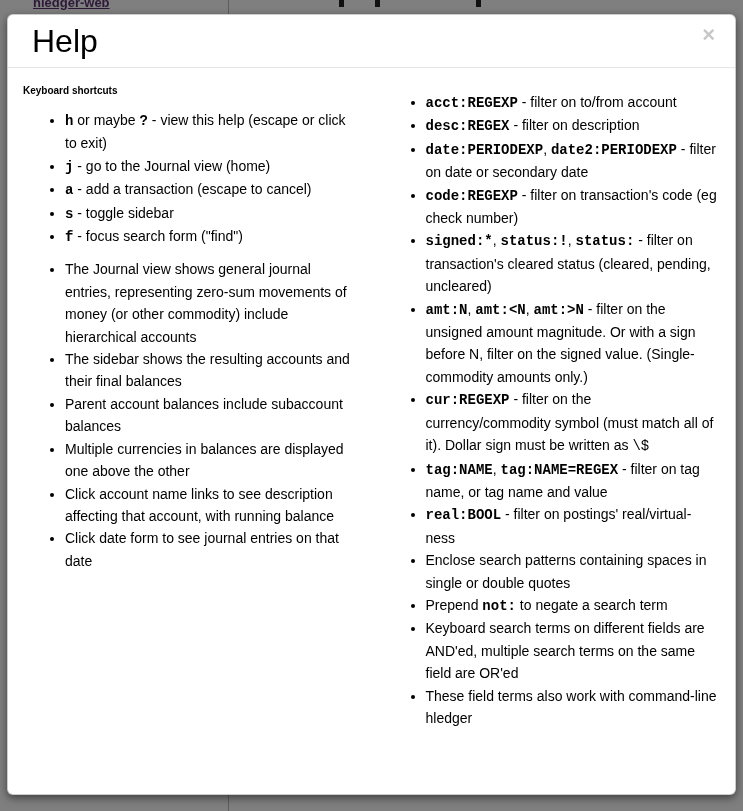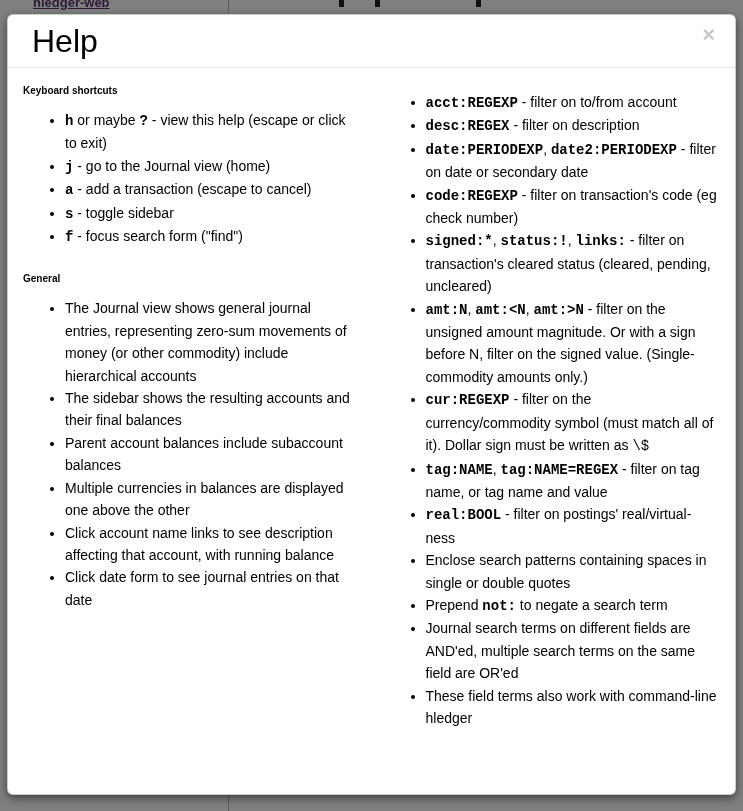--- a/index.html
+++ b/index.html
@@ -94,41 +94,40 @@
   <div class="modal-body">
     <div class="help-col">
         <h4 class="section-heading">Keyboard shortcuts</h4>
         <ul class="help-list">
           <li><code class="b">h</code> or maybe <code class="b">?</code> - view this help (escape or click to exit)</li>
           <li><code class="b">j</code> - go to the Journal view (home)</li>
           <li><code class="b">a</code> - add a transaction (escape to cancel)</li>
           <li><code class="b">s</code> - toggle sidebar</li>
           <li><code class="b">f</code> - focus search form ("find")</li>
         </ul>
-        <h4 class="section-heading">General</h4>
         <ul class="help-list">
           <li>The Journal view shows general journal entries, representing zero-sum movements of money (or other commodity) include hierarchical accounts</li>
           <li>The sidebar shows the resulting accounts and their final balances</li>
           <li>Parent account balances include subaccount balances</li>
           <li>Multiple currencies in balances are displayed one above the other</li>
           <li>Click account name links to see description affecting that account, with running balance</li>
           <li>Click date form to see journal entries on that date</li>
         </ul>
       </div>
     <div class="help-col">
         <ul class="help-list">
           <li><code class="b">acct:REGEXP</code> - filter on to/from account</li>
           <li><code class="b">desc:REGEX</code> - filter on description</li>
           <li><code class="b">date:PERIODEXP</code>, <code class="b">date2:PERIODEXP</code> - filter on date or secondary date</li>
           <li><code class="b">code:REGEXP</code> - filter on transaction's code (eg check number)</li>
-          <li><code class="b">signed:*</code>, <code class="b">status:!</code>, <code class="b">links:</code> - filter on transaction's cleared status (cleared, pending, uncleared)</li>
+          <li><code class="b">signed:*</code>, <code class="b">status:!</code>, <code class="b">status:</code> - filter on transaction's cleared status (cleared, pending, uncleared)</li>
           <li><code class="b">amt:N</code>, <code class="b">amt:&lt;N</code>, <code class="b">amt:&gt;N</code> - filter on the unsigned amount magnitude. Or with a sign before N, filter on the signed value. (Single-commodity amounts only.)</li>
           <li><code class="b">cur:REGEXP</code> - filter on the currency/commodity symbol (must match all of it). Dollar sign must be written as <code>\$</code></li>
           <li><code class="b">tag:NAME</code>, <code class="b">tag:NAME=REGEX</code> - filter on tag name, or tag name and value</li>
           <li><code class="b">real:BOOL</code> - filter on postings' real/virtual-ness</li>
           <li>Enclose search patterns containing spaces in single or double quotes</li>
           <li>Prepend <code class="b">not:</code> to negate a search term</li>
-          <li>Journal search terms on different fields are AND'ed, multiple search terms on the same field are OR'ed</li>
+          <li>Keyboard search terms on different fields are AND'ed, multiple search terms on the same field are OR'ed</li>
           <li>These field terms also work with command-line hledger</li>
         </ul>
       </div>
   </div>
 </div>
 
 </body></html>

